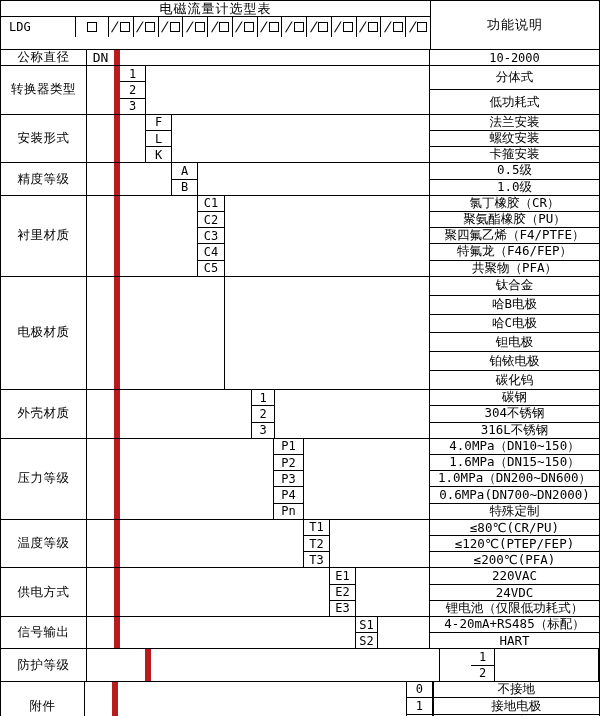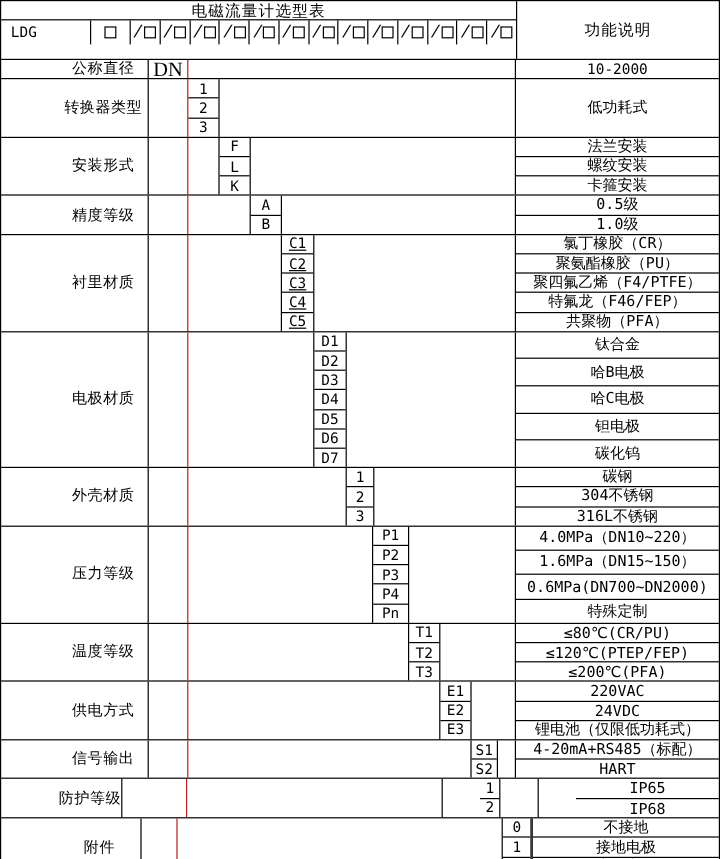--- a/index.html
+++ b/index.html
@@ -19,22 +19,22 @@
   .model-first{width:33px;border-right:1px solid #000;}
   .model-slashes{flex:1;display:flex;}
   .slash-cell{flex:1;border-right:1px solid #000;display:flex;align-items:center;justify-content:center;font-size:13px;}
   .slash-cell:last-child{border-right:none;}
   .sbox{width:10px;height:10px;border:1px solid #000;display:inline-block;}
   .slash-glyph{display:inline-block;margin-right:1px;transform:skewX(-8deg);font-size:13px;line-height:10px;}
   .func-header{flex:1;font-size:13px;letter-spacing:1px;}
   
   .row,.block{display:flex;border-bottom:1px solid #000;}
   .block:last-child{border-bottom:none;}
-  .label-cell{width:75px;border-right:1px solid #000;font-size:12.5px;display:flex;align-items:center;justify-content:center;letter-spacing:0.5px;margin-left:48px;}
-  .dn-cell{width:33px;border-right:1px solid #b91c1c;font-size:17px;display:flex;align-items:center;justify-content:center;font-family:Liberation Serif, serif;}
+  .label-cell{width:86px;border-right:1px solid #000;font-size:12.5px;display:flex;align-items:center;justify-content:center;letter-spacing:0.5px;}
+  .dn-cell{width:33px;border-right:6px solid #b91c1c;font-size:13px;display:flex;align-items:center;justify-content:center;}
   .left-spacer{border-right:1px solid #000;}
   .right-spacer{flex:1;border-right:1px solid #000;}
   .code-stack,.desc-stack{display:flex;flex-direction:column;}
   .code-stack{border-right:1px solid #000;}
   .desc-stack{width:169px;}
   .code-cell{flex:1;display:flex;align-items:center;justify-content:center;font-size:12px;border-bottom:1px solid #000;}
   .code-cell:last-child{border-bottom:none;}
   .desc-cell{flex:1;display:flex;align-items:center;justify-content:center;font-size:12.5px;border-bottom:1px solid #000;white-space:nowrap;overflow:hidden;}
   .desc-cell:last-child{border-bottom:none;}
 </style>
@@ -121,20 +121,21 @@
       <div class="block" style="height: 48.6px;">
         <div class="label-cell">转换器类型</div>
         <div class="dn-cell"></div>
         <div class="code-stack" style="width: 26px;">
           <div class="code-cell">1</div>
           <div class="code-cell">2</div>
           <div class="code-cell">3</div>
         </div>
         <div class="right-spacer"></div>
         <div class="desc-stack">
+          <div class="desc-cell">分体式</div>
           <div class="desc-cell">低功耗式</div>
         </div>
       </div>
       <div class="block" style="height: 48.6px;">
         <div class="label-cell">安装形式</div>
         <div class="dn-cell"></div>
         <div class="left-spacer" style="width: 26px;"></div>
         <div class="code-stack" style="width: 26px;">
           <div class="code-cell">F</div>
           <div class="code-cell">L</div>
@@ -158,55 +159,47 @@
         <div class="right-spacer"></div>
         <div class="desc-stack">
           <div class="desc-cell">0.5级</div>
           <div class="desc-cell">1.0级</div>
         </div>
       </div>
       <div class="block" style="height: 81px;">
         <div class="label-cell">衬里材质</div>
         <div class="dn-cell"></div>
         <div class="left-spacer" style="width: 78px;"></div>
-        <div class="code-stack" style="width: 27px; text-decoration: underline;">
+        <div class="code-stack" style="width: 27px;">
           <div class="code-cell">C1</div>
           <div class="code-cell">C2</div>
           <div class="code-cell">C3</div>
           <div class="code-cell">C4</div>
           <div class="code-cell">C5</div>
         </div>
         <div class="right-spacer"></div>
         <div class="desc-stack">
           <div class="desc-cell">氯丁橡胶（CR）</div>
           <div class="desc-cell">聚氨酯橡胶（PU）</div>
           <div class="desc-cell">聚四氟乙烯（F4/PTFE）</div>
           <div class="desc-cell">特氟龙（F46/FEP）</div>
           <div class="desc-cell">共聚物（PFA）</div>
         </div>
       </div>
       <div class="block" style="height: 113.4px;">
         <div class="label-cell">电极材质</div>
         <div class="dn-cell"></div>
         <div class="left-spacer" style="width: 105px;"></div>
-        <div class="code-stack" style="width: 27px;">
-          <div class="code-cell">D1</div>
-          <div class="code-cell">D2</div>
-          <div class="code-cell">D3</div>
-          <div class="code-cell">D4</div>
-          <div class="code-cell">D5</div>
-          <div class="code-cell">D6</div>
-          <div class="code-cell">D7</div>
-        </div>
         <div class="right-spacer"></div>
         <div class="desc-stack">
           <div class="desc-cell">钛合金</div>
           <div class="desc-cell">哈B电极</div>
           <div class="desc-cell">哈C电极</div>
           <div class="desc-cell">钽电极</div>
+          <div class="desc-cell">铂铱电极</div>
           <div class="desc-cell">碳化钨</div>
         </div>
       </div>
       <div class="block" style="height: 48.6px;">
         <div class="label-cell">外壳材质</div>
         <div class="dn-cell"></div>
         <div class="left-spacer" style="width: 132px;"></div>
         <div class="code-stack" style="width: 23px;">
           <div class="code-cell">1</div>
           <div class="code-cell">2</div>
@@ -225,22 +218,23 @@
         <div class="left-spacer" style="width: 154px;"></div>
         <div class="code-stack" style="width: 30px;">
           <div class="code-cell">P1</div>
           <div class="code-cell">P2</div>
           <div class="code-cell">P3</div>
           <div class="code-cell">P4</div>
           <div class="code-cell">Pn</div>
         </div>
         <div class="right-spacer"></div>
         <div class="desc-stack">
-          <div class="desc-cell">4.0MPa（DN10~220）</div>
+          <div class="desc-cell">4.0MPa（DN10~150）</div>
           <div class="desc-cell">1.6MPa（DN15~150）</div>
+          <div class="desc-cell">1.0MPa（DN200~DN600）</div>
           <div class="desc-cell">0.6MPa(DN700~DN2000)</div>
           <div class="desc-cell">特殊定制</div>
         </div>
       </div>
       <div class="block" style="height: 48.6px;">
         <div class="label-cell">温度等级</div>
         <div class="dn-cell"></div>
         <div class="left-spacer" style="width: 184px;"></div>
         <div class="code-stack" style="width: 26px;">
           <div class="code-cell">T1</div>
@@ -286,24 +280,20 @@
       </div>
       <div class="block" style="height: 32.4px; gap: 31px;">
         <div class="label-cell">防护等级</div>
         <div class="dn-cell"></div>
         <div class="left-spacer" style="width: 258px;"></div>
         <div class="code-stack" style="width: 24px;">
           <div class="code-cell">1</div>
           <div class="code-cell">2</div>
         </div>
         <div class="right-spacer"></div>
-        <div class="desc-stack">
-          <div class="desc-cell">IP65</div>
-          <div class="desc-cell">IP68</div>
-        </div>
       </div>
       <div class="block" style="height: 48.6px;">
         <div class="label-cell">附件</div>
         <div class="dn-cell"></div>
         <div class="left-spacer" style="width: 296px;"></div>
         <div class="code-stack" style="width: 26px;">
           <div class="code-cell">0</div>
           <div class="code-cell">1</div>
           <div class="code-cell">2</div>
         </div>

